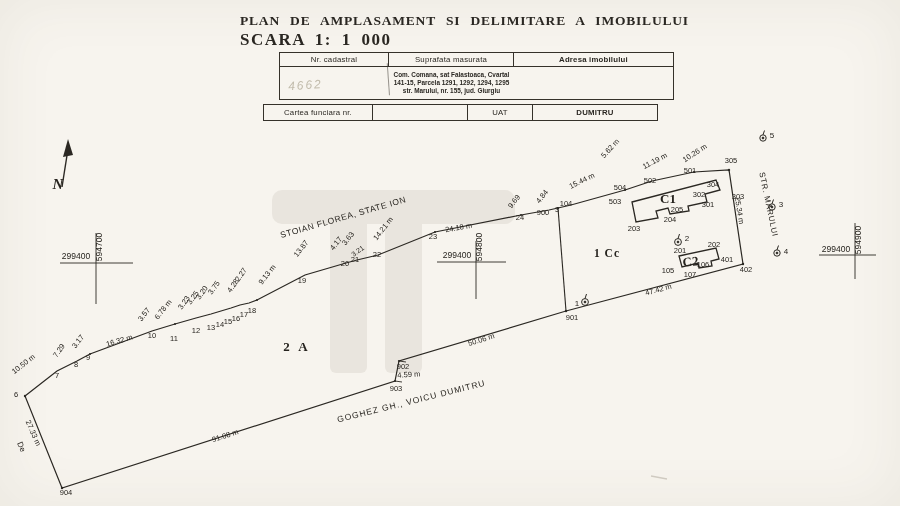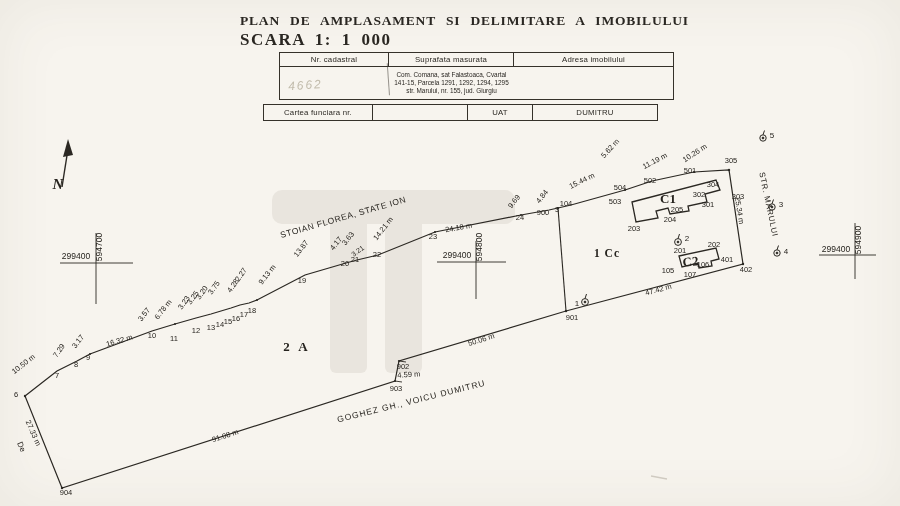--- a/index.html
+++ b/index.html
@@ -17,21 +17,21 @@
   }
   .hdr .t2{
     font-family:"Liberation Serif","DejaVu Serif",serif;font-weight:bold;
     font-size:17px;letter-spacing:1.5px;word-spacing:4px;margin-top:1px;
   }
   .tbl{position:absolute;z-index:3;display:grid;border:1.4px solid #35312a;}
   #tbl1{left:263px;top:52px;width:393px;grid-template-columns:109px 125px 159px;grid-template-rows:14px 32px;margin-left:16px;}
   #tbl2{left:263px;top:104px;width:393px;grid-template-columns:109px 95px 65px 124px;grid-template-rows:15px;text-align:right;}
   .cell{display:flex;align-items:center;justify-content:center;overflow:hidden;
         border-right:1px solid #35312a;font-size:7.8px;letter-spacing:.2px;}
-  .cell.last{border-right:none;}
+  .cell.last{border-right:none;font-weight:bold;}
   .cell.hd{border-bottom:1px solid #35312a;}
   .addr{flex-direction:column;line-height:8.2px;font-size:6.4px;letter-spacing:0;}
   .handwrite{
     justify-content:flex-start;padding-left:8px;
     font-style:italic;font-size:12px;color:var(--pencil,#8b8268);opacity:.5;
     transform:rotate(-4deg);letter-spacing:2px;
   }
   svg{position:absolute;left:0;top:0;z-index:1;}
   .lab{font-family:"Liberation Sans", sans-serif;fill:#26231e;}
   .serif{font-family:"Liberation Serif","DejaVu Serif",serif;}

